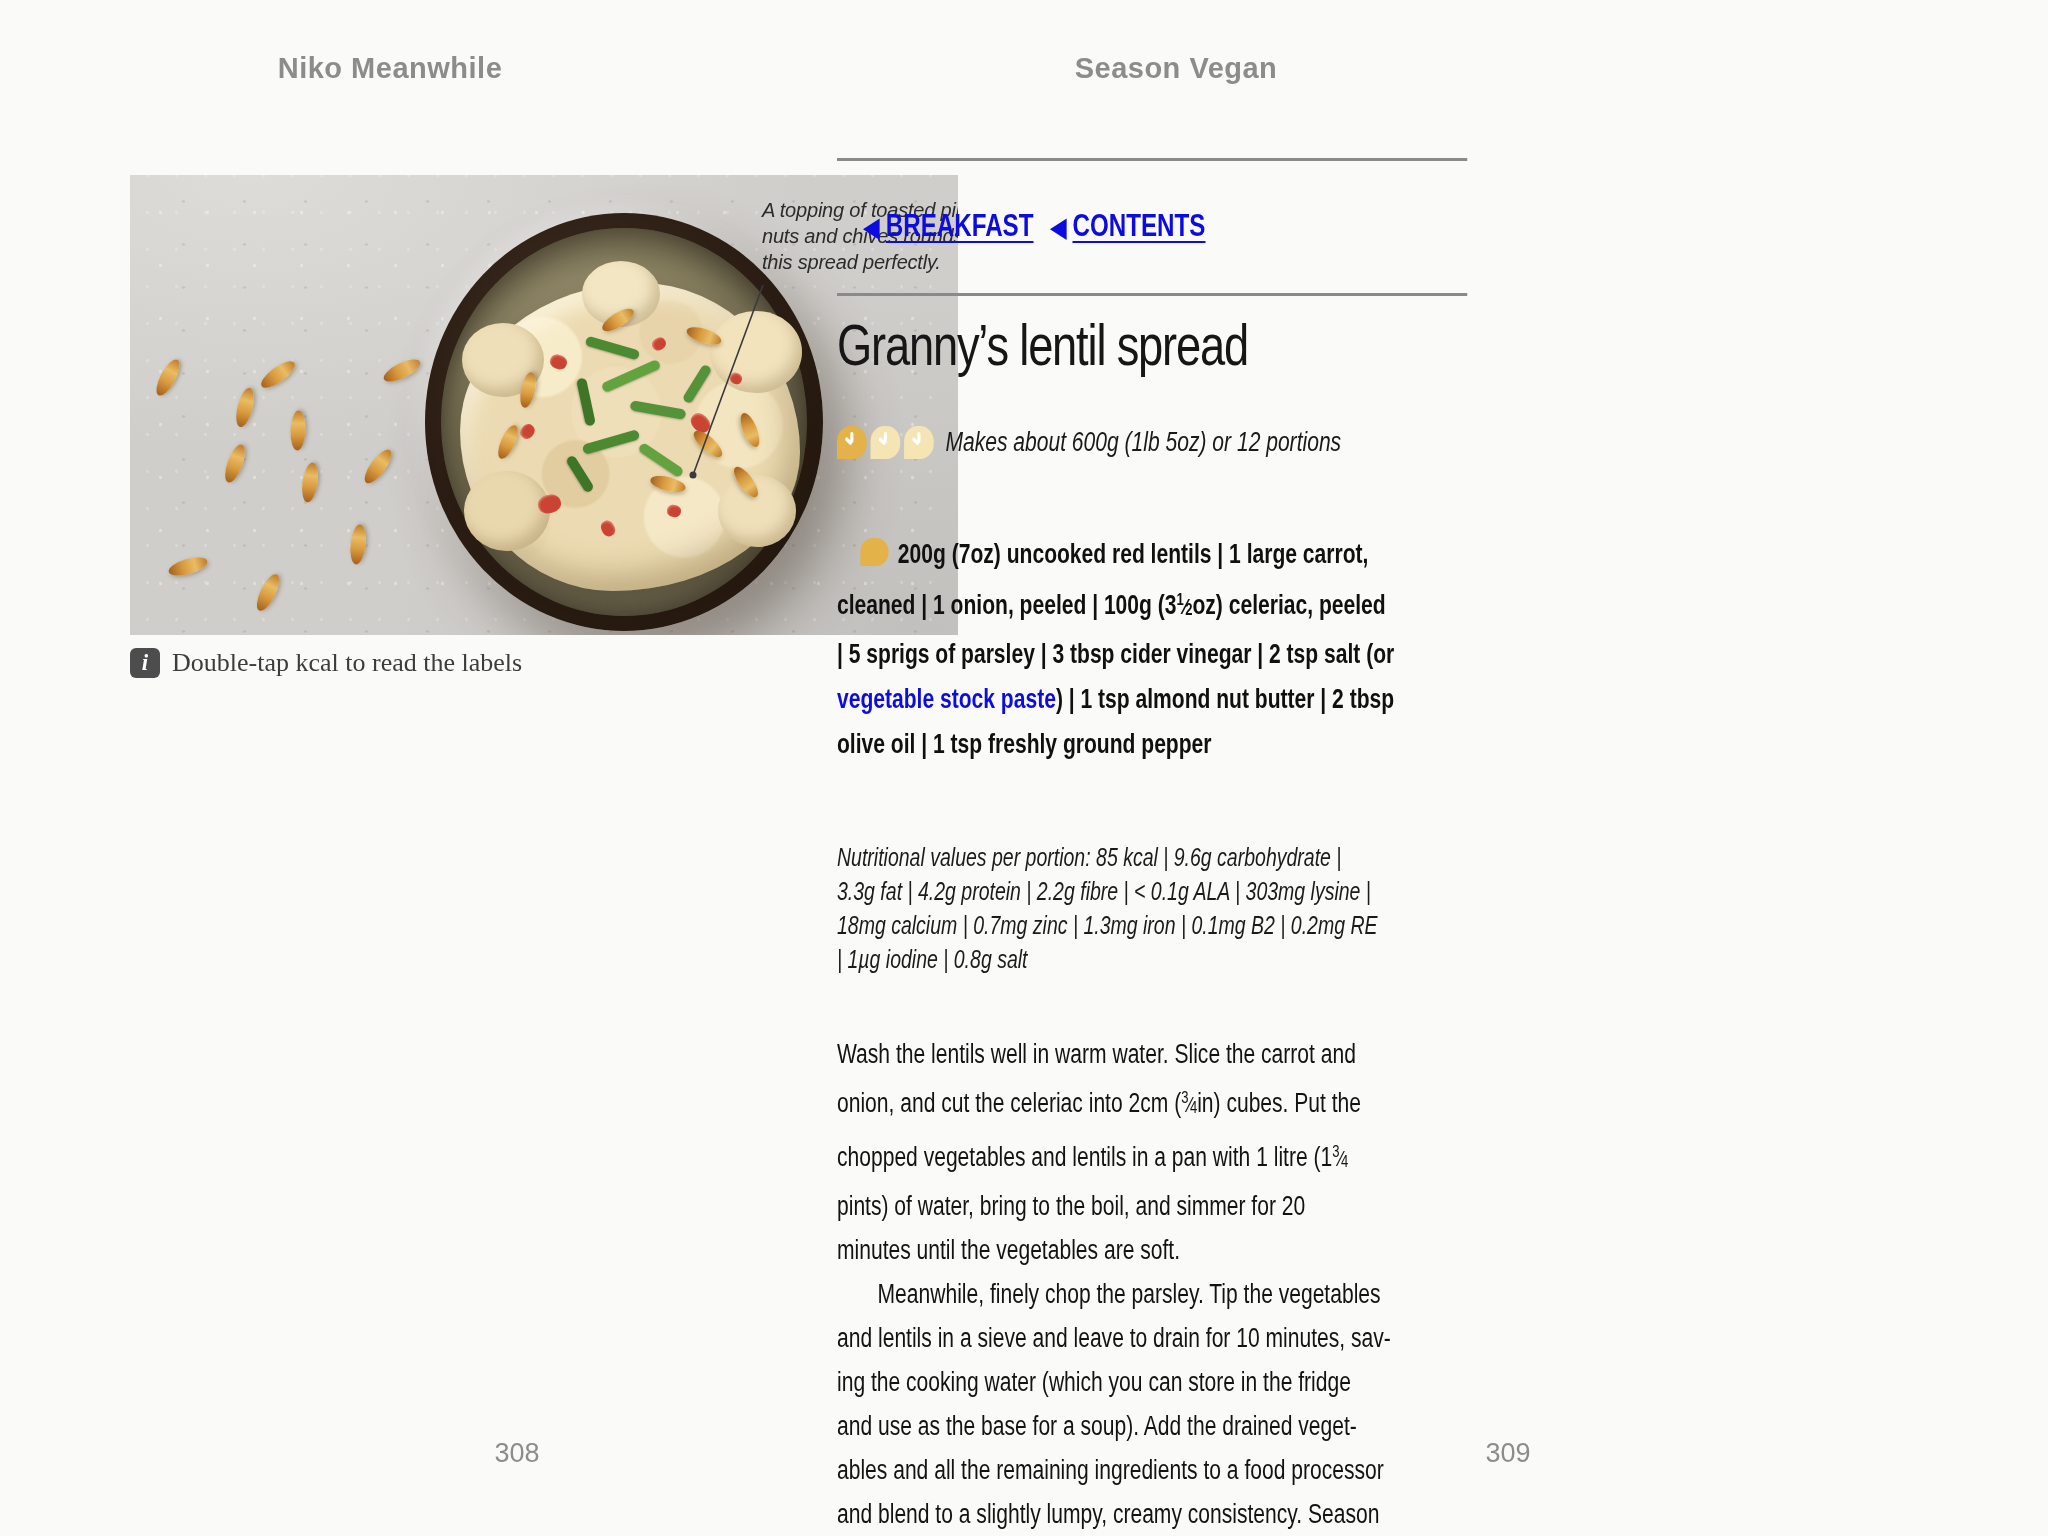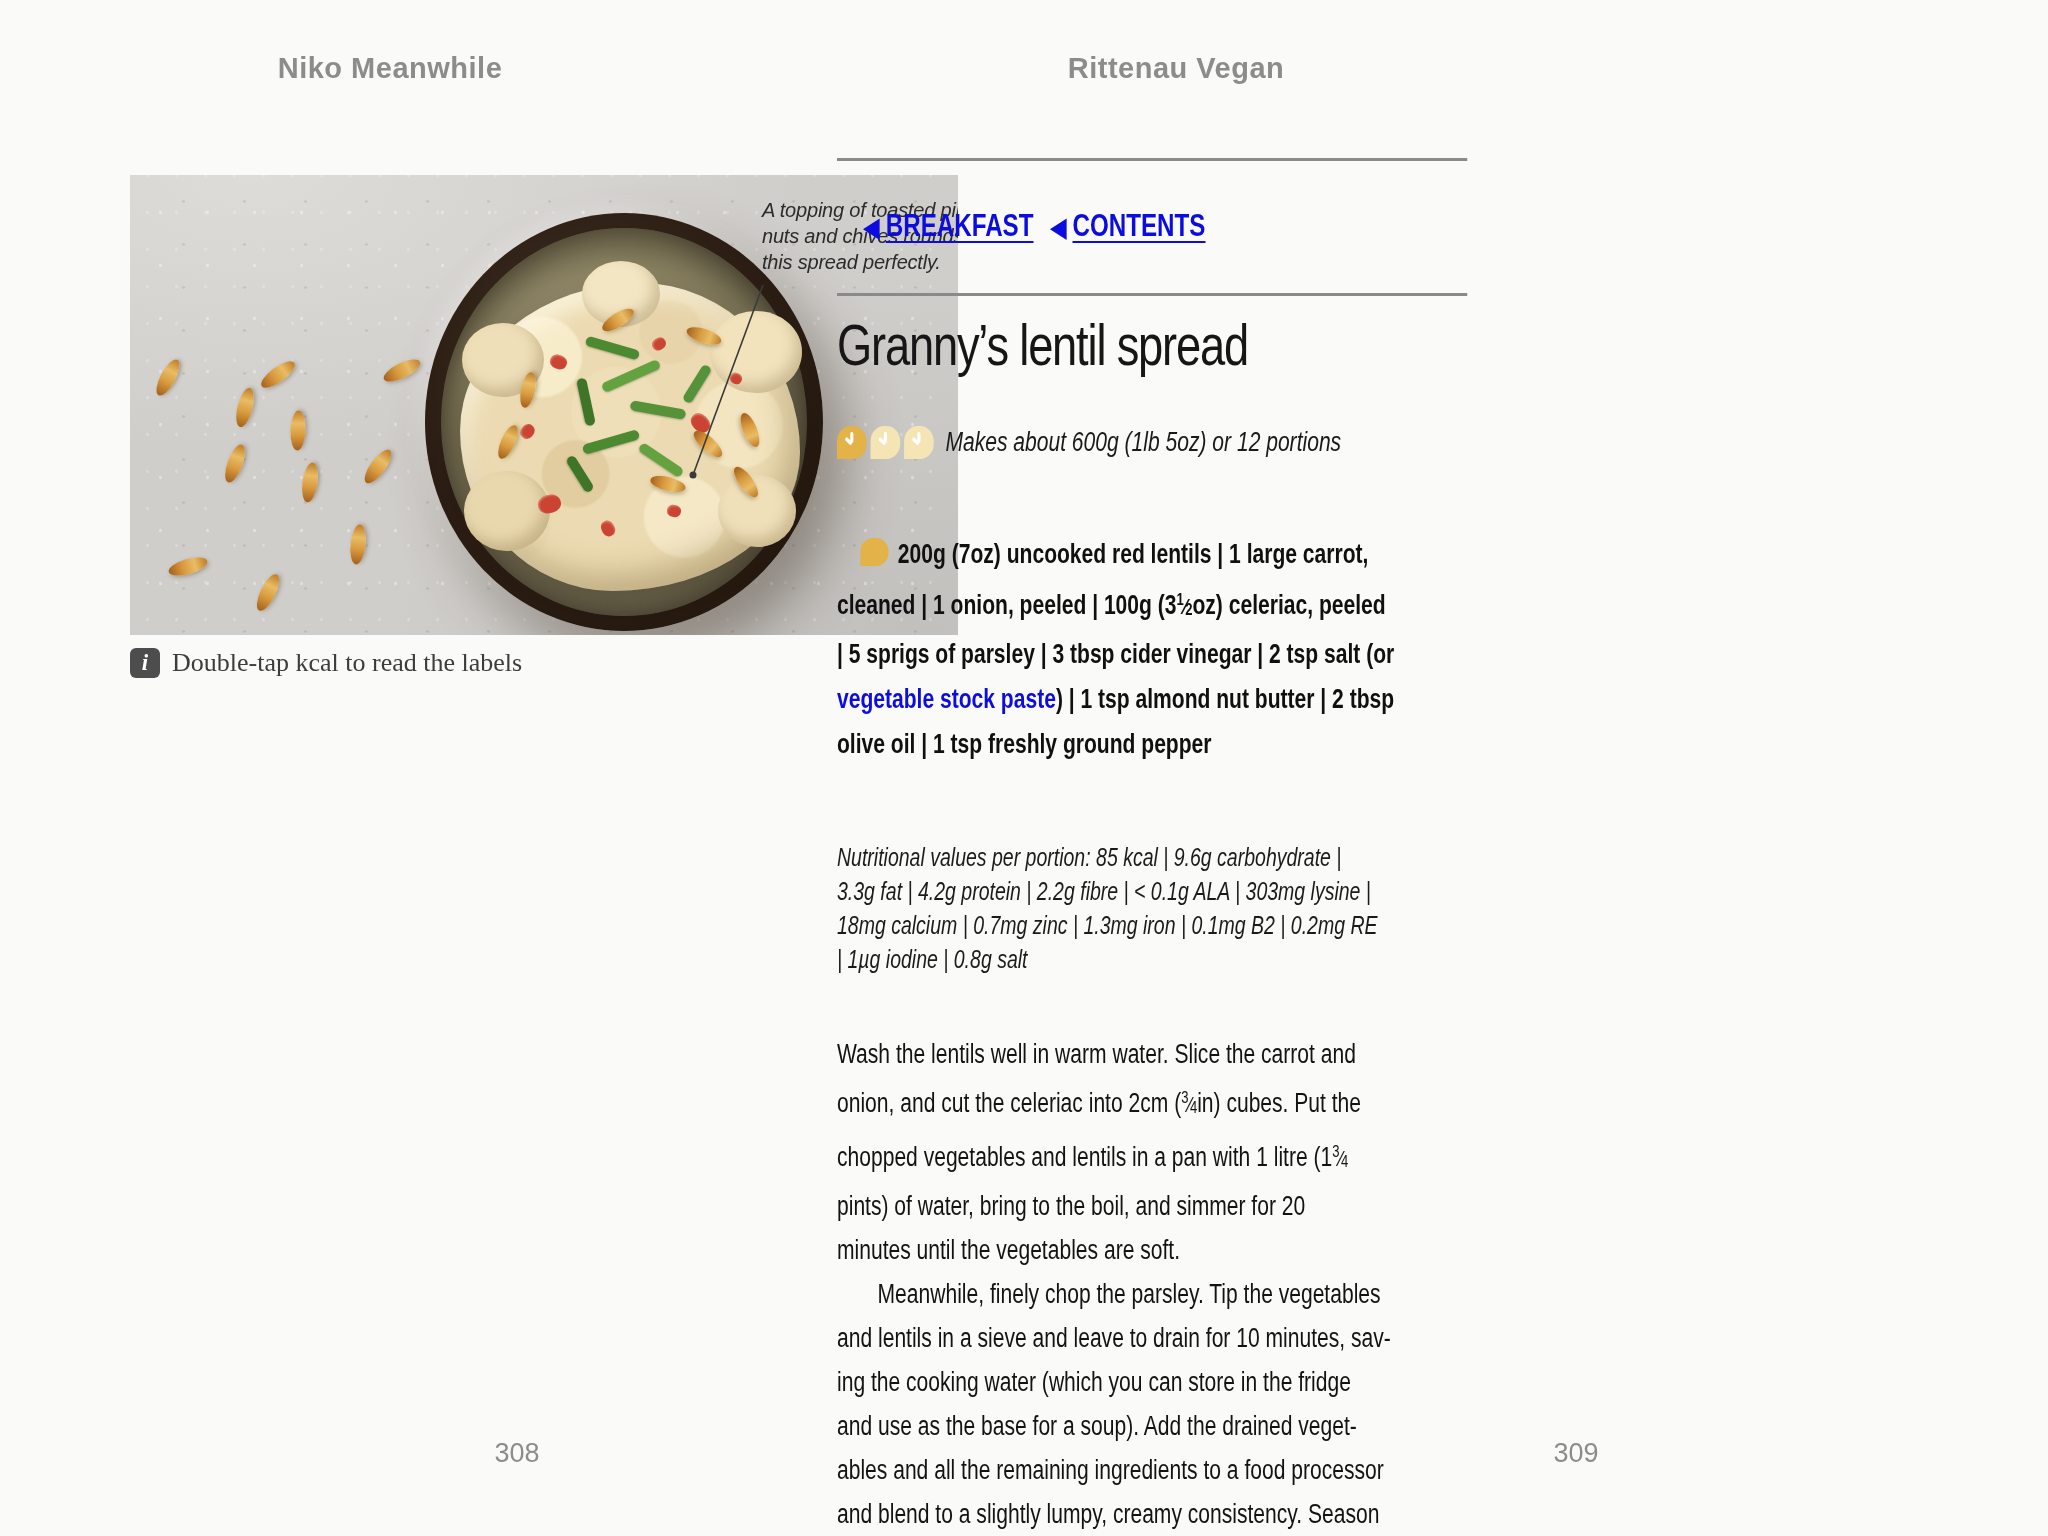--- a/index.html
+++ b/index.html
@@ -23,21 +23,21 @@
     position:absolute;top:52px;width:400px;text-align:center;
     font-size:29px;font-weight:700;color:var(--hdr);letter-spacing:.5px;
   }
   #left-header{left:190px;}
   #right-header{left:976px;}
   .page-num{
     position:absolute;top:1438px;width:120px;text-align:center;
     font-size:27px;color:var(--hdr);
   }
   #page-num-left{left:457px;}
-  #page-num-right{left:1516px;}
+  #page-num-right{left:1448px;}
 
   
   .photo{
     position:absolute;left:130px;top:175px;width:828px;height:460px;
     background:
       radial-gradient(1000px 500px at 15% 0%, #dedcd9 0%, rgba(222,220,217,0) 55%),
       radial-gradient(900px 600px at 95% 100%, #c2c0bd 0%, rgba(194,192,189,0) 60%),
       #d0cecb;
     overflow:hidden;cursor:pointer;
   }
@@ -138,21 +138,21 @@
     margin-top:28px;font-size:25px;font-style:italic;line-height:34px;color:#1b1b1b;white-space:pre;
   }
   .method{margin-top:56px;font-size:27px;line-height:44px;color:#131313;}
   .method p{white-space:pre;}
   .method p.indent{text-indent:52px;}
 </style>
 </head>
 <body>
 
 <div class="running-head" id="left-header">Niko Meanwhile</div>
-<div class="running-head" id="right-header">Rittenau Vegan</div>
+<div class="running-head" id="right-header">Season Vegan</div>
 
 <div class="photo">
 
   <div class="nut" style="left:18px;top:195px;transform:rotate(-62deg);"></div>
   <div class="nut" style="left:95px;top:225px;transform:rotate(-76deg);"></div>
   <div class="nut" style="left:128px;top:192px;transform:rotate(-36deg);"></div>
   <div class="nut" style="left:148px;top:248px;transform:rotate(-88deg);"></div>
   <div class="nut" style="left:85px;top:281px;transform:rotate(-70deg);"></div>
   <div class="nut" style="left:160px;top:300px;transform:rotate(-82deg);"></div>
   <div class="nut" style="left:38px;top:384px;transform:rotate(-16deg);"></div>

